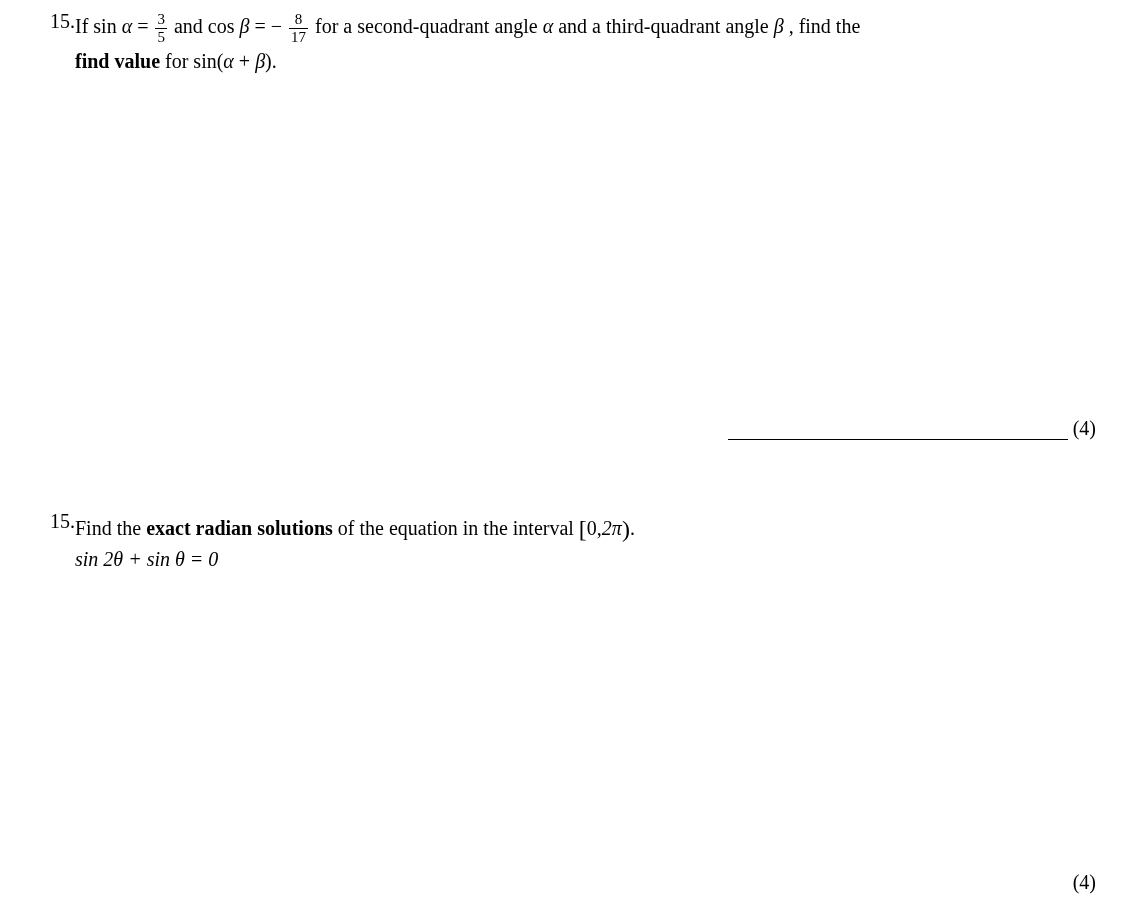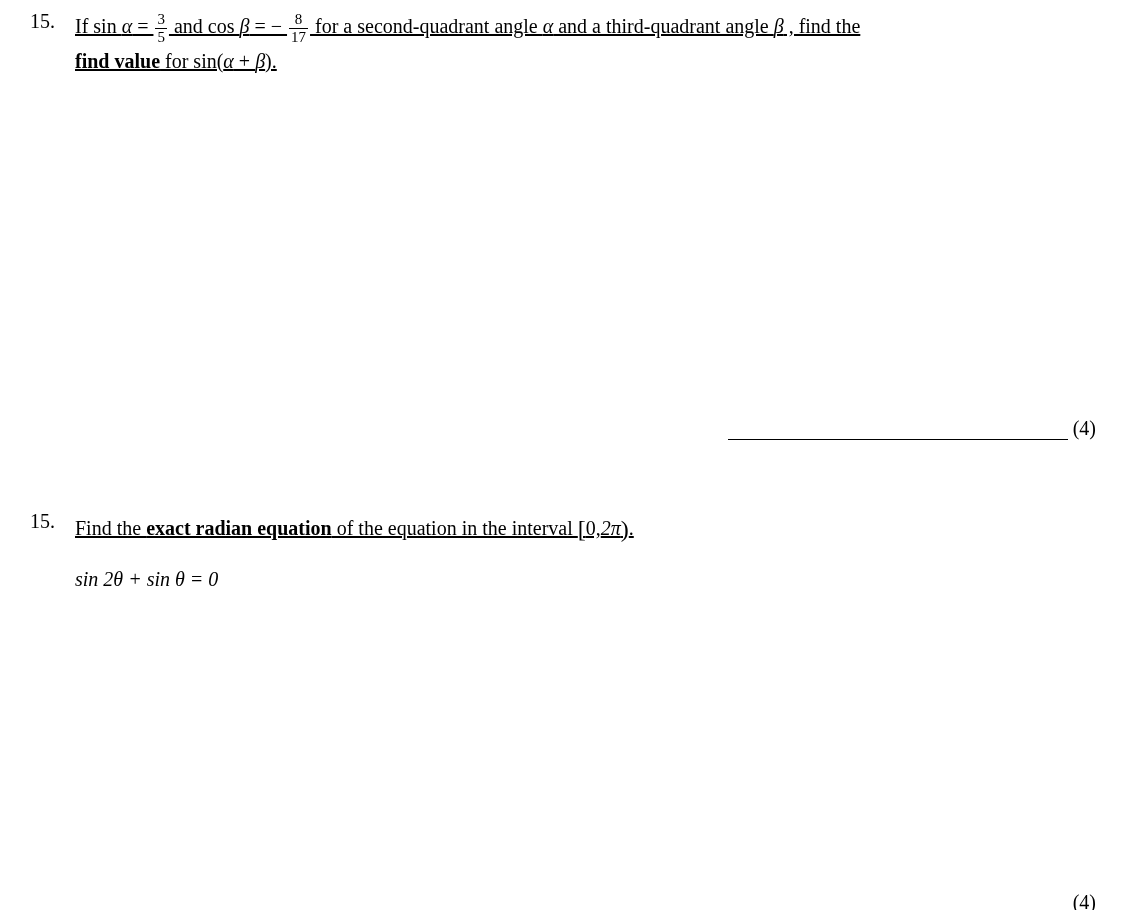--- a/index.html
+++ b/index.html
@@ -16,27 +16,27 @@
       height: 910px;
       padding: 10px 30px;
     }
     .question {
       display: flex;
       margin-bottom: 20px;
     }
     .question-number {
       width: 45px;
       flex-shrink: 0;
+      text-align: right;
     }
     .question-body {
       flex: 1;
     }
     .question-text {
       line-height: 1.6;
-      text-decoration: underline;
     }
     .bold {
       font-weight: bold;
     }
     .frac {
       display: inline-block;
       vertical-align: middle;
       text-align: center;
       font-size: 15px;
       line-height: 1;
@@ -72,21 +72,20 @@
     .spacer-large {
       height: 310px;
     }
     .spacer-med {
       height: 70px;
     }
     .spacer-q16 {
       height: 270px;
     }
     .eq-line {
-      margin-top: 20px;
     }
     .interval {
       font-size: 20px;
       margin-top: 32px;
     }
     .big-bracket {
       font-size: 24px;
       vertical-align: -2px;
     }
     .big-paren {
@@ -113,21 +112,21 @@
   <div class="answer-line"></div>
   <div class="points">(4)</div>
 </div>
 
 <div class="spacer-med"></div>
 
 <div class="question">
   <div class="question-number">15.</div>
   <div class="question-body">
     <div class="question-text">
-      <span>Find the </span><span class="bold">exact radian equation</span><span> of the equation in the interval  </span><span class="interval"><span class="big-bracket">[</span><span>0,</span><span class="italic">2π</span><span class="big-paren">)</span></span><span>.</span>
+      <span>Find the </span><span class="bold">exact radian solutions</span><span> of the equation in the interval  </span><span class="interval"><span class="big-bracket">[</span><span>0,</span><span class="italic">2π</span><span class="big-paren">)</span></span><span>.</span>
     </div>
     <div class="eq-line">
       <span class="italic">sin 2θ + sin θ  =  0</span>
     </div>
   </div>
 </div>
 
 <div class="spacer-q16"></div>
 
 <div class="answer-line-row">

